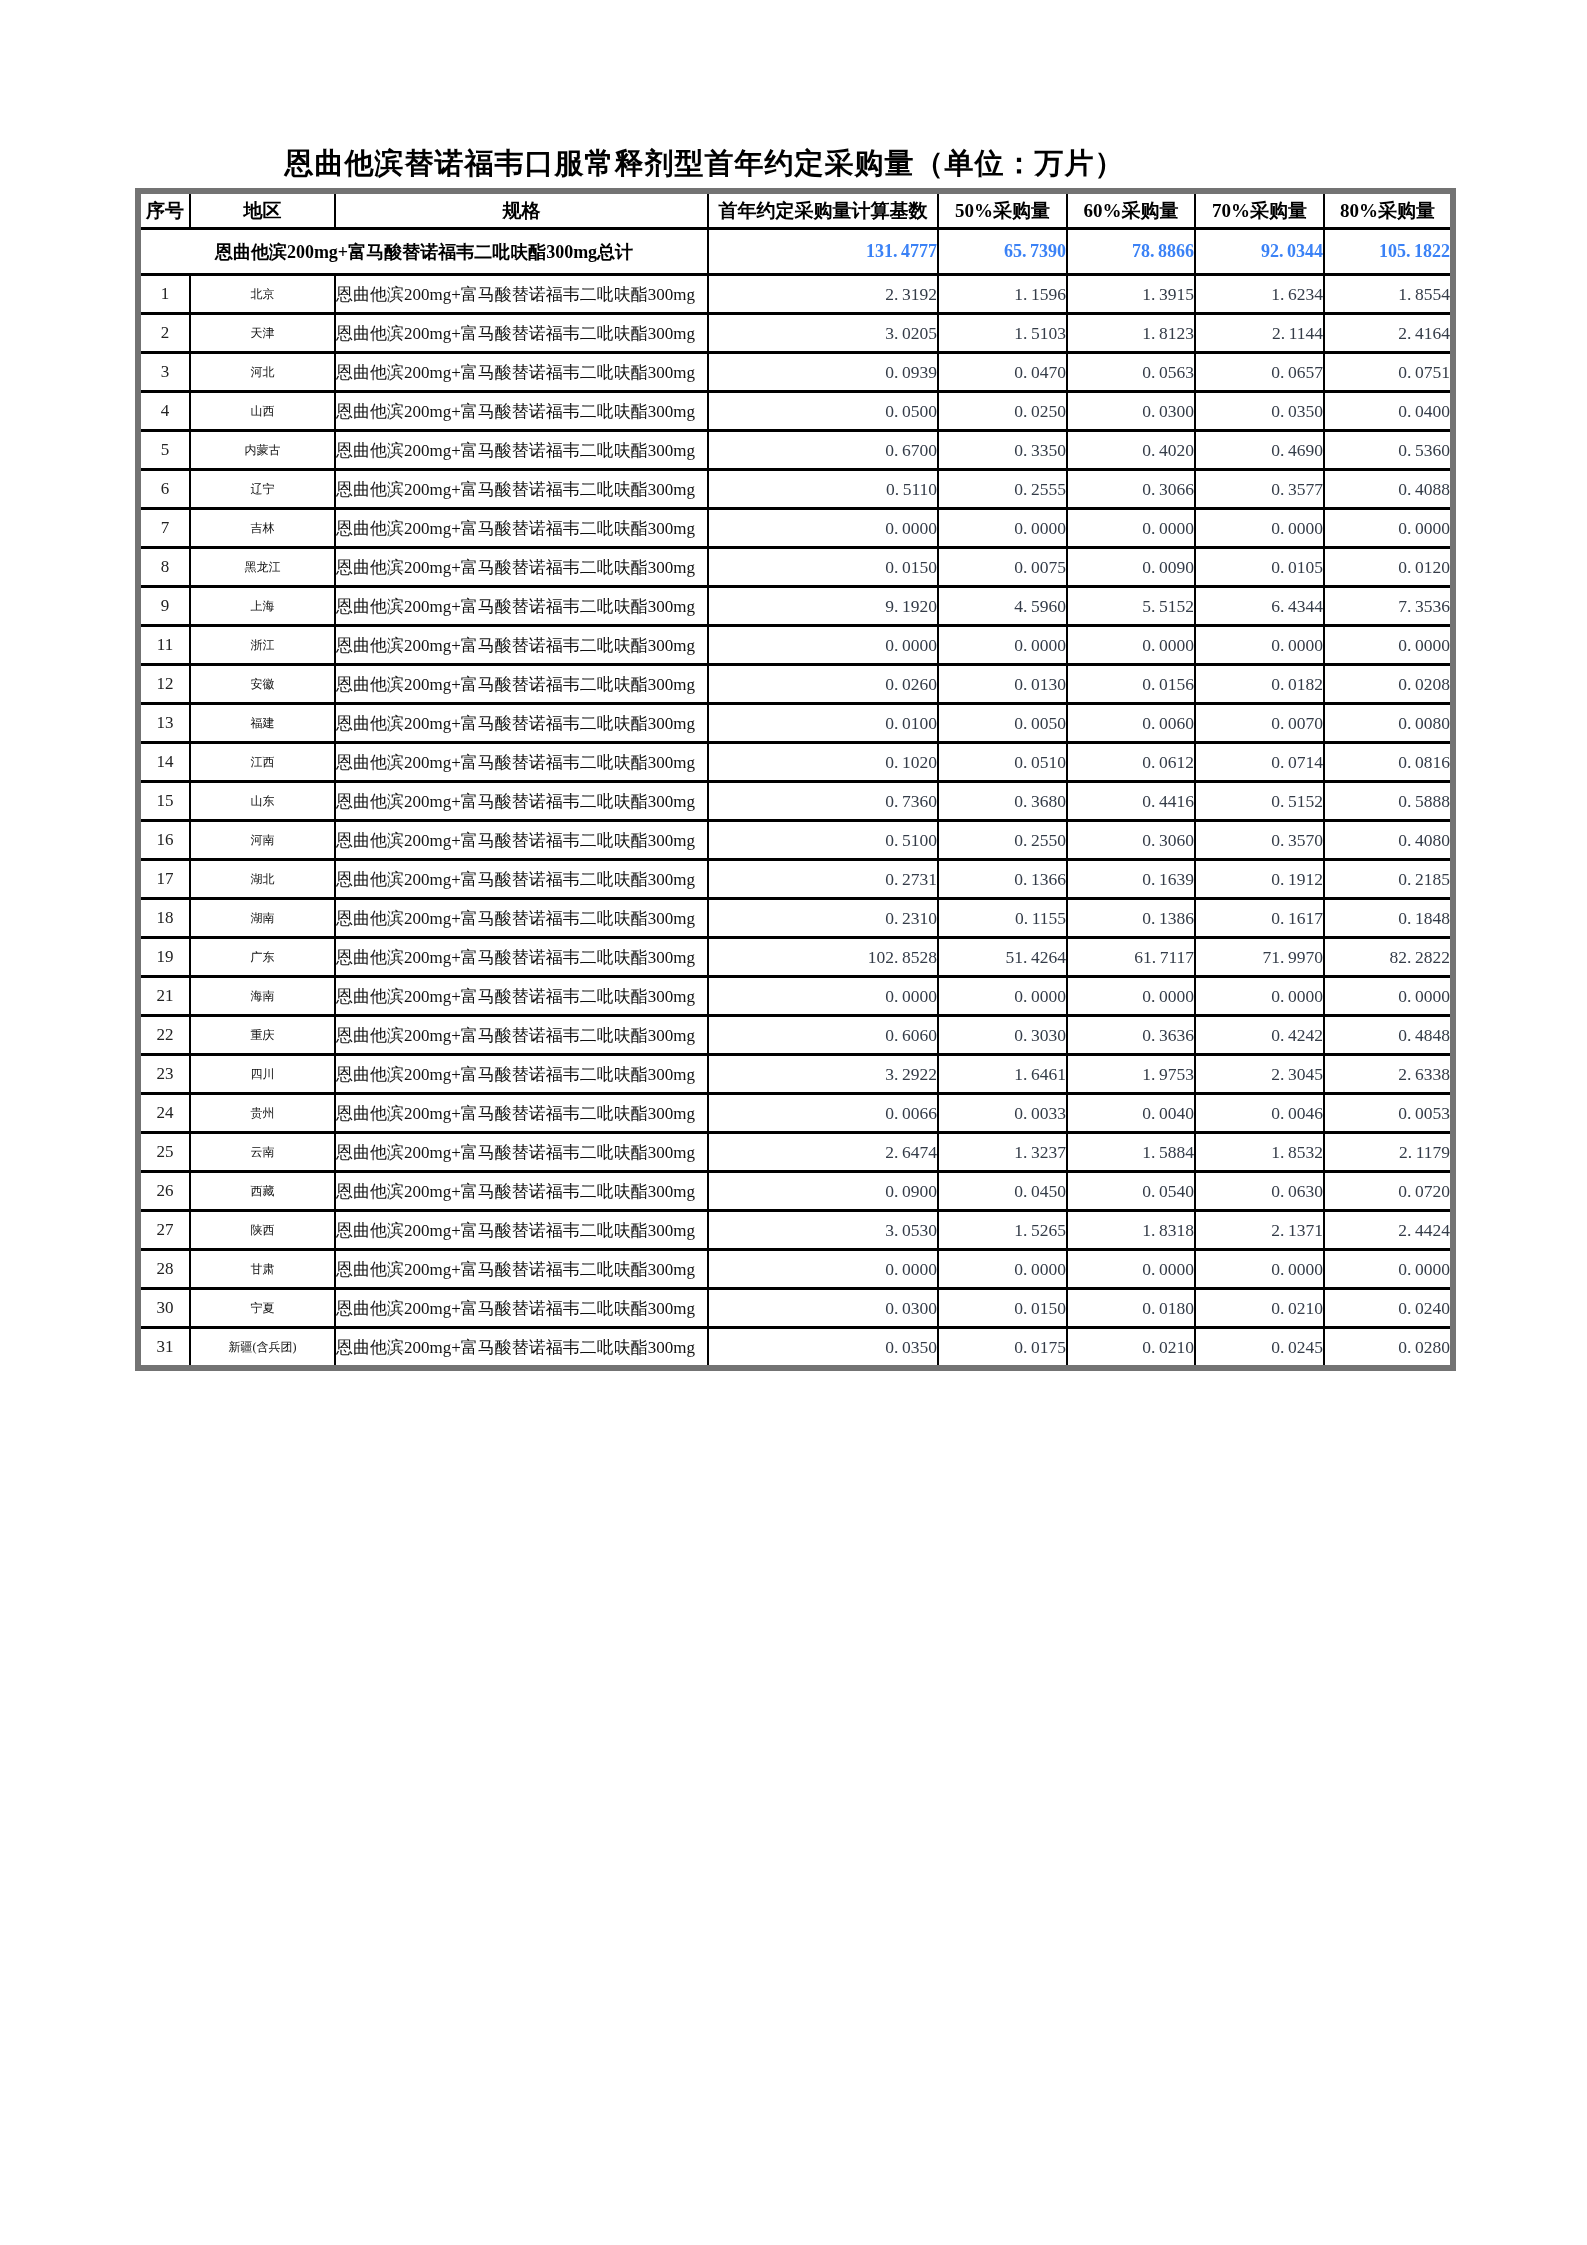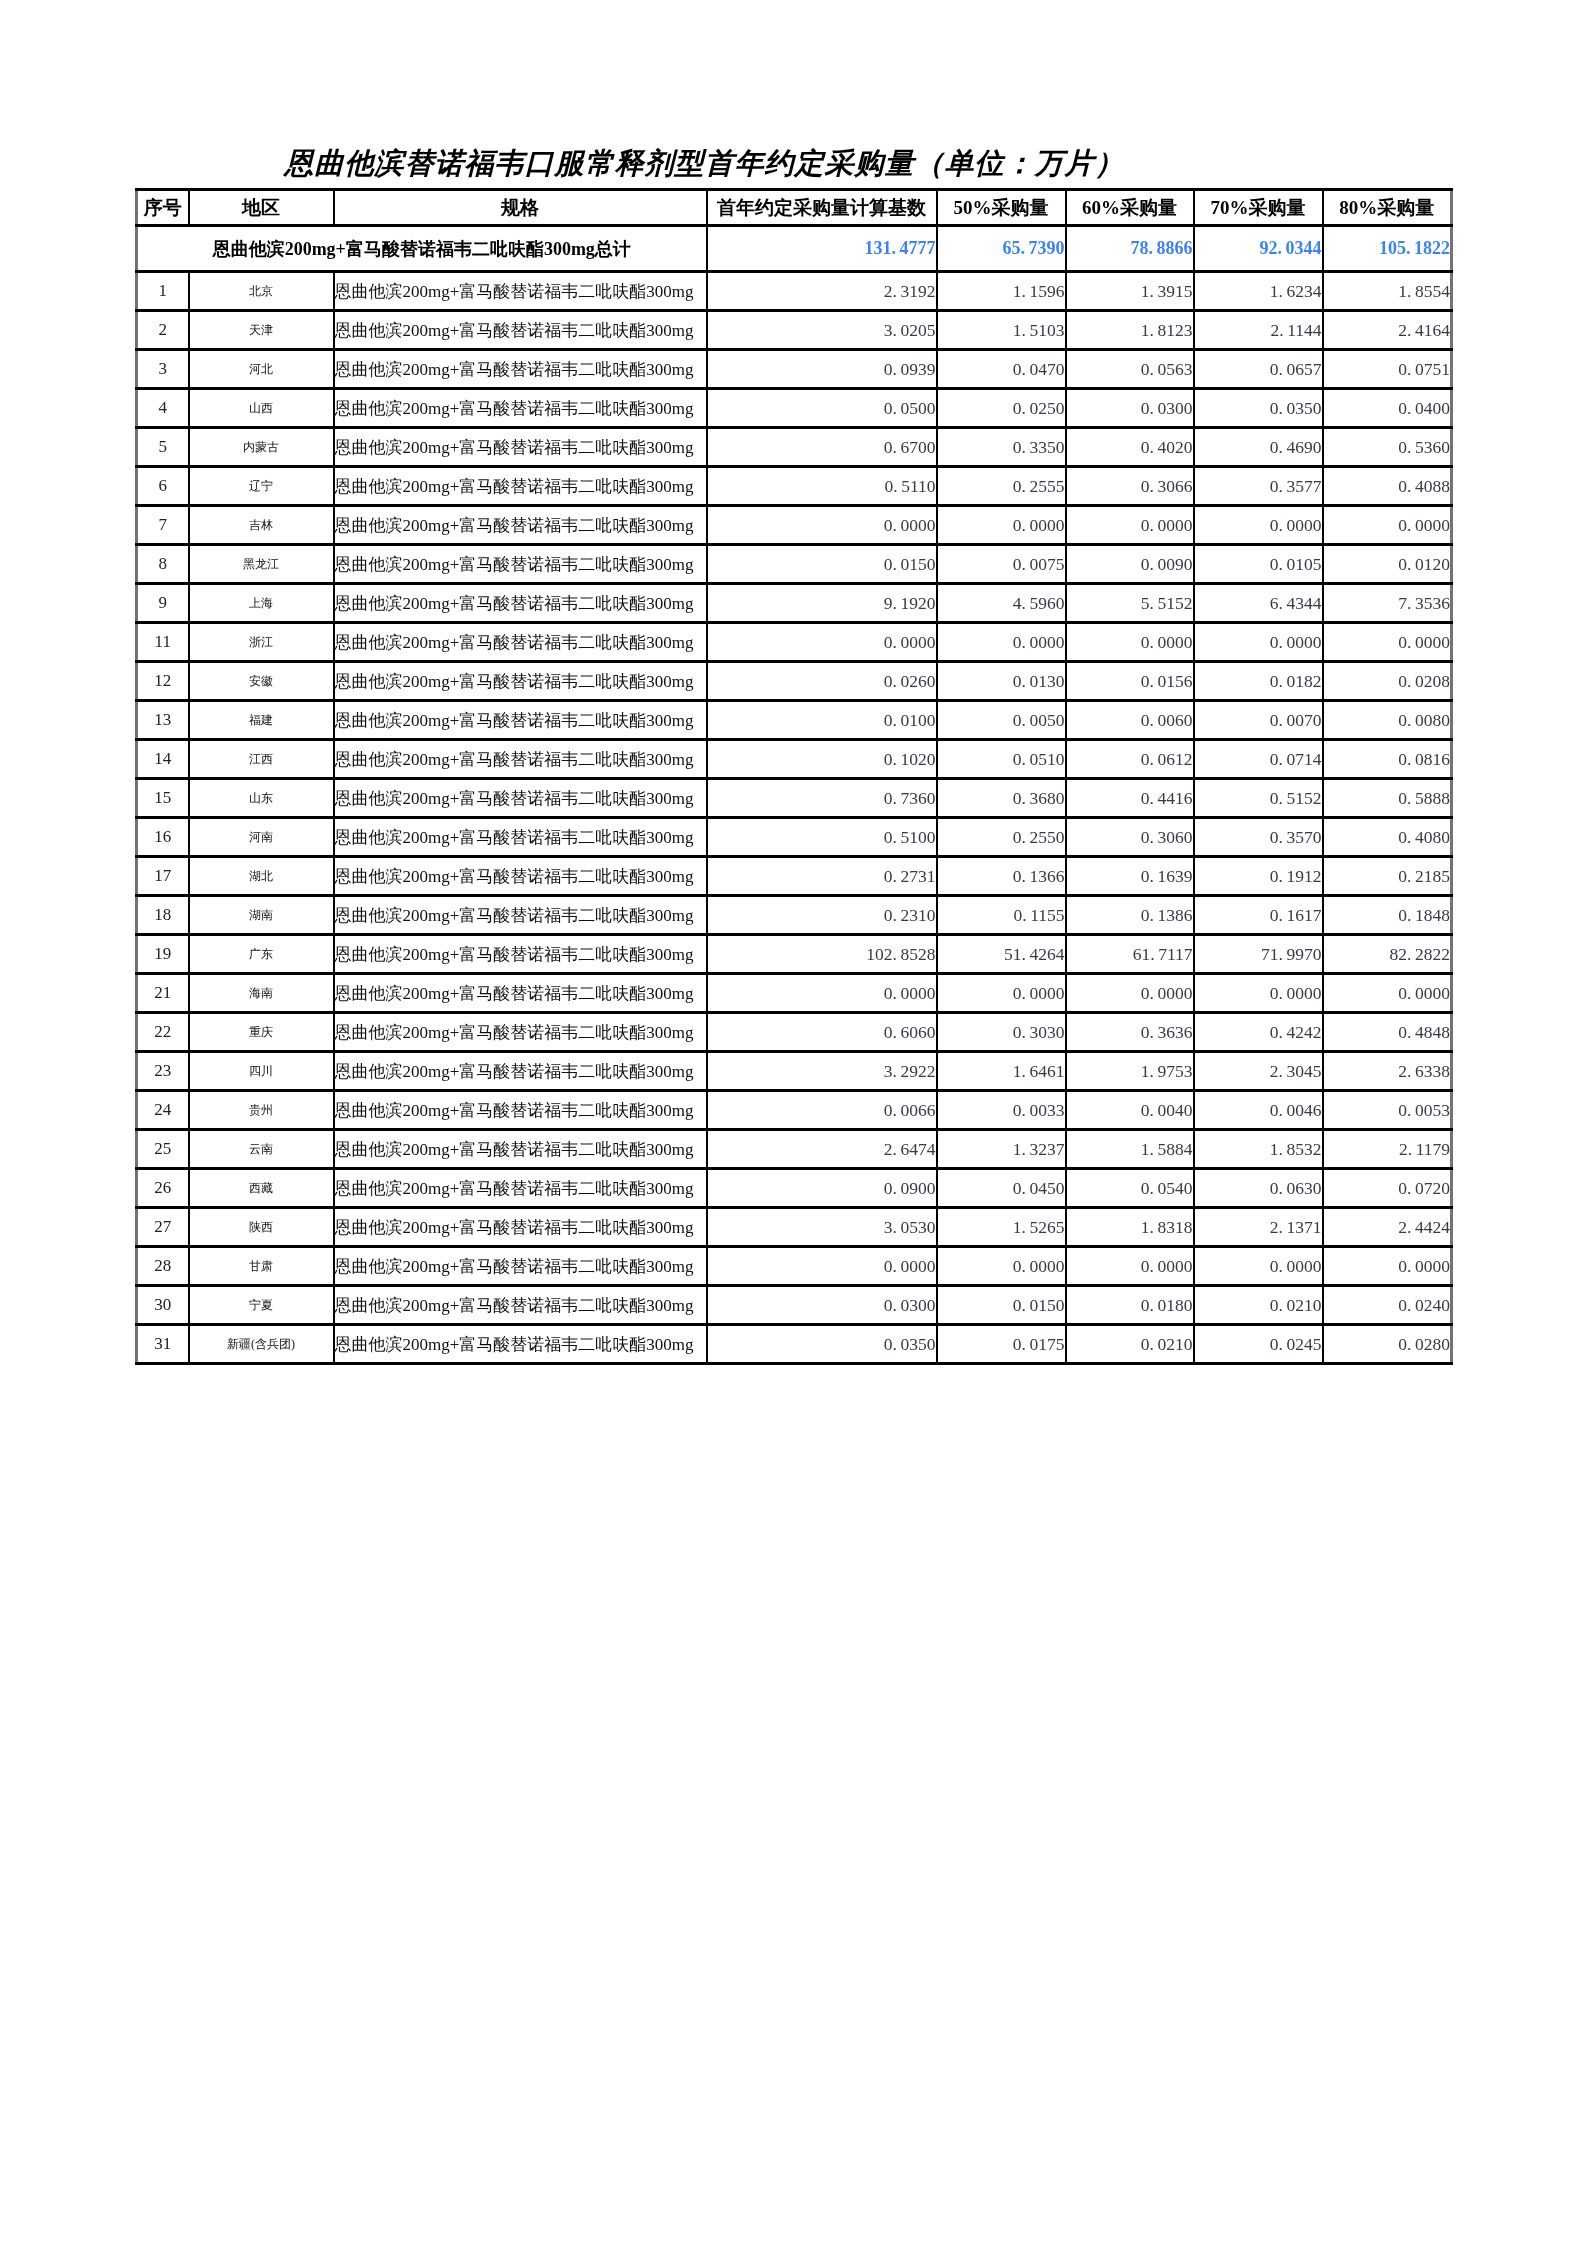--- a/index.html
+++ b/index.html
@@ -22,30 +22,29 @@
     top: 144px;
     width: 1315px;
     margin: 0;
     text-align: center;
     transform: translateX(-88px);
     font-size: 29px;
     font-weight: bold;
     color: #000;
     letter-spacing: 1px;
     white-space: nowrap;
-    font-style: italic;
   }
   table.grid {
     position: absolute;
     left: 135px;
     top: 188px;
     width: 1315px;
     table-layout: fixed;
     border-collapse: collapse;
-    border: 3px solid #737373;
+    border: 6px solid #737373;
   }
   table.grid th, table.grid td {
     border-left: 2px solid #000;
     border-right: 2px solid #000;
     border-top: 3px solid #000;
     border-bottom: 3px solid #000;
     padding: 0;
     overflow: hidden;
     white-space: nowrap;
   }

